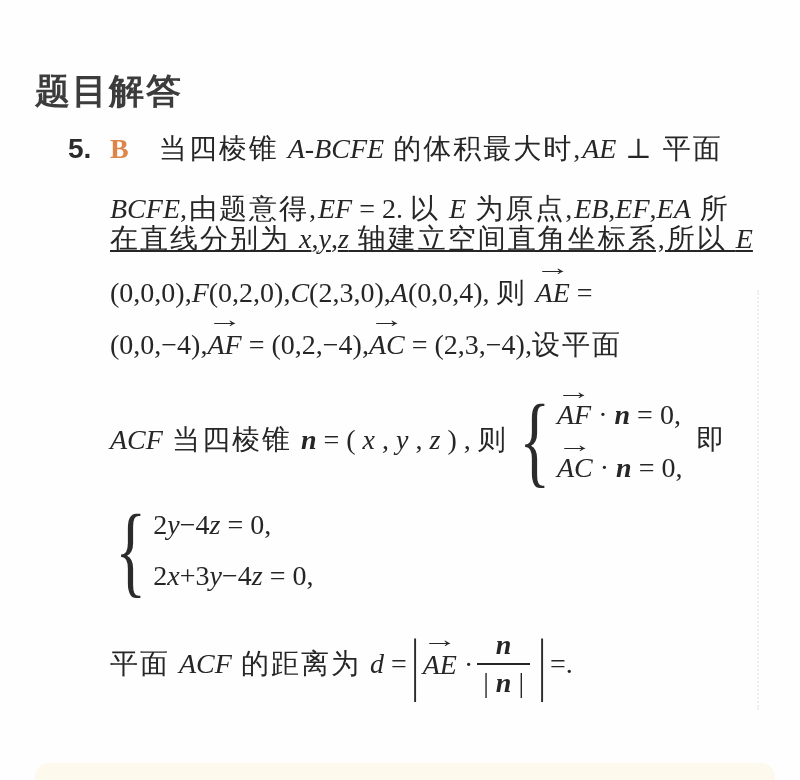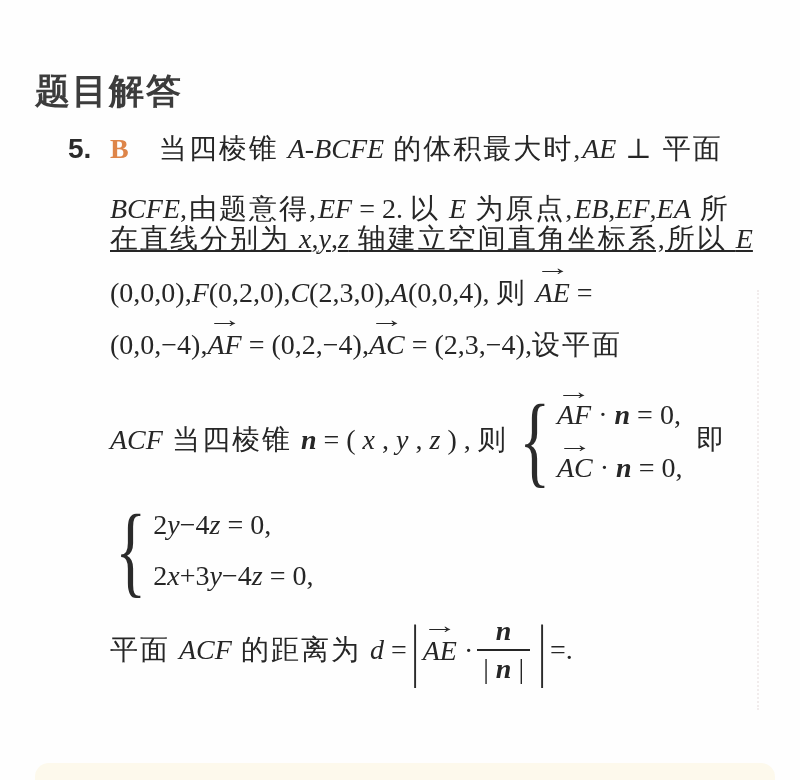--- a/index.html
+++ b/index.html
@@ -24,21 +24,21 @@
   .line {
     position:absolute; left:0; white-space:nowrap; line-height:36px;
   }
   .l1 { top:131px; }
   .l2 { top:191px; }
   .l3 { top:221px;text-decoration:underline; }
   .l4 { top:273px; }
   .l5 { top:325px;text-align:center; }
   .l6 { top:392px; height:96px; display:flex; align-items:center; }
   .l7 { top:502px; height:96px; display:flex; align-items:center; }
-  .l8 { top:606px; height:88px; display:flex; align-items:center; }
+  .l8 { top:620px; height:88px; display:flex; align-items:center; }
   .num {
     position:absolute; left:-42px; top:0;
     font-family:"Liberation Sans","DejaVu Sans",sans-serif;
     font-weight:700; font-size:28px; color:#2b2b2b;
   }
   .answer {
     display:inline-block; margin-right:30px;
     font-weight:700; color:#de8549; font-size:28px;
   }
   .seg.s-cjk { letter-spacing:2px;margin-top:44px; }

